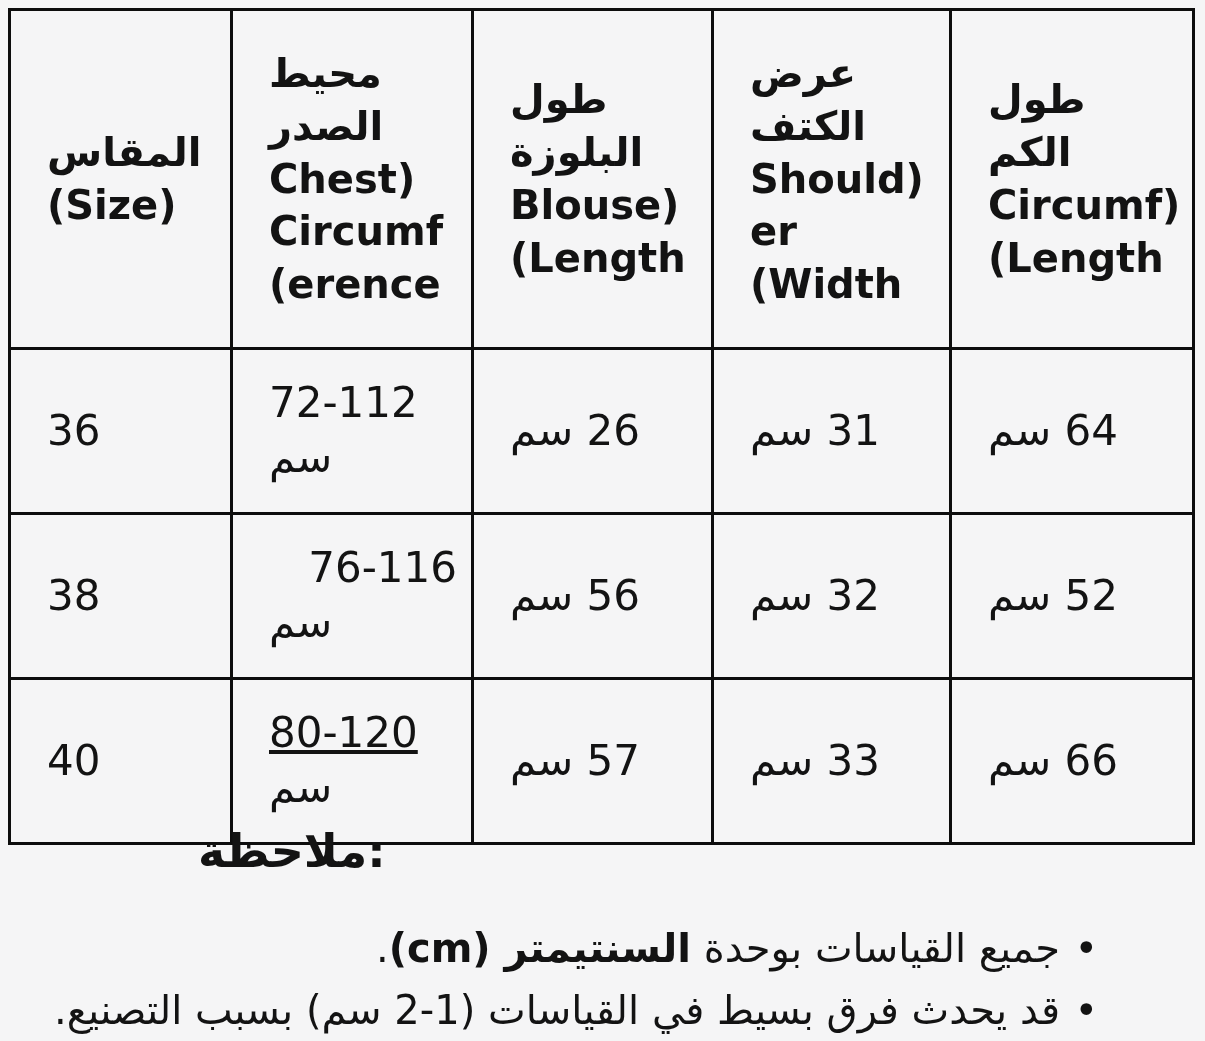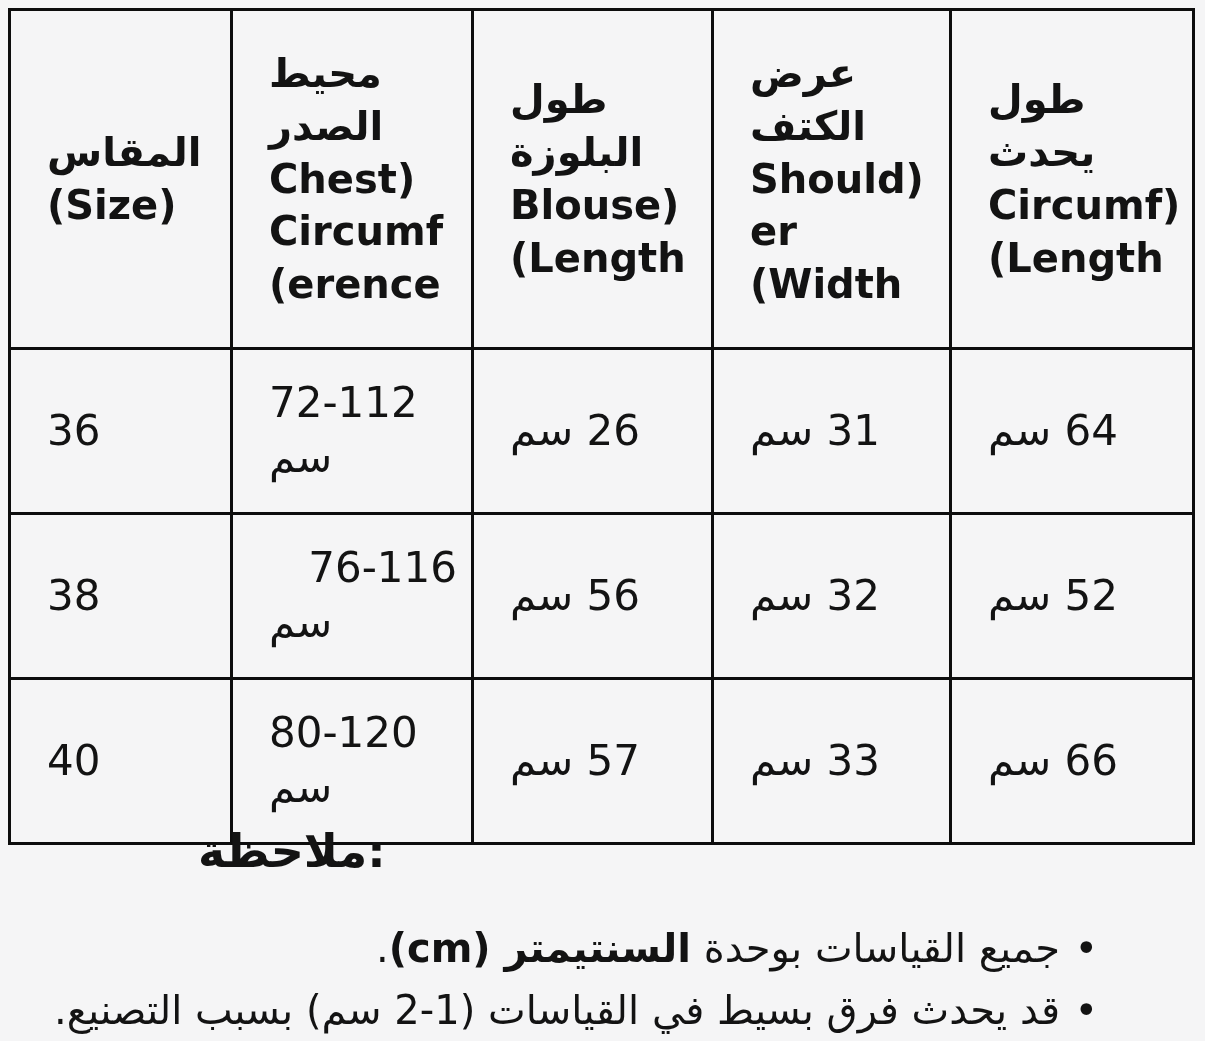--- a/index.html
+++ b/index.html
@@ -107,21 +107,21 @@
         </th>
         <th>
           <div class="cell-line" dir="rtl">عرض</div>
           <div class="cell-line" dir="rtl">الكتف</div>
           <div class="cell-line" dir="ltr">Should)</div>
           <div class="cell-line" dir="ltr">er</div>
           <div class="cell-line" dir="ltr">(Width</div>
         </th>
         <th>
           <div class="cell-line" dir="rtl">طول</div>
-          <div class="cell-line" dir="rtl">يحدث</div>
+          <div class="cell-line" dir="rtl">الكم</div>
           <div class="cell-line" dir="ltr">Circumf)</div>
           <div class="cell-line" dir="ltr">(Length</div>
         </th>
       </tr>
     </thead>
   <tbody id="table-body">
       <tr>
         <td>
           <div class="cell-line" dir="rtl" style="text-align: left;">36</div>
         </td>
@@ -155,21 +155,21 @@
         </td>
         <td>
           <div class="cell-line" dir="rtl" style="text-align: left;">52 سم</div>
         </td>
       </tr>
       <tr>
         <td>
           <div class="cell-line" dir="rtl" style="text-align: left;">40</div>
         </td>
         <td>
-          <div class="cell-line" dir="rtl" style="text-align: left;">80-120</div>
+          <div class="cell-line" dir="rtl" style="text-align: left; text-decoration: underline;">80-120</div>
           <div class="cell-line" dir="rtl" style="text-align: left;">سم</div>
         </td>
         <td>
           <div class="cell-line" dir="rtl" style="text-align: left;">57 سم</div>
         </td>
         <td>
           <div class="cell-line" dir="rtl" style="text-align: left;">33 سم</div>
         </td>
         <td>
           <div class="cell-line" dir="rtl" style="text-align: left;">66 سم</div>

